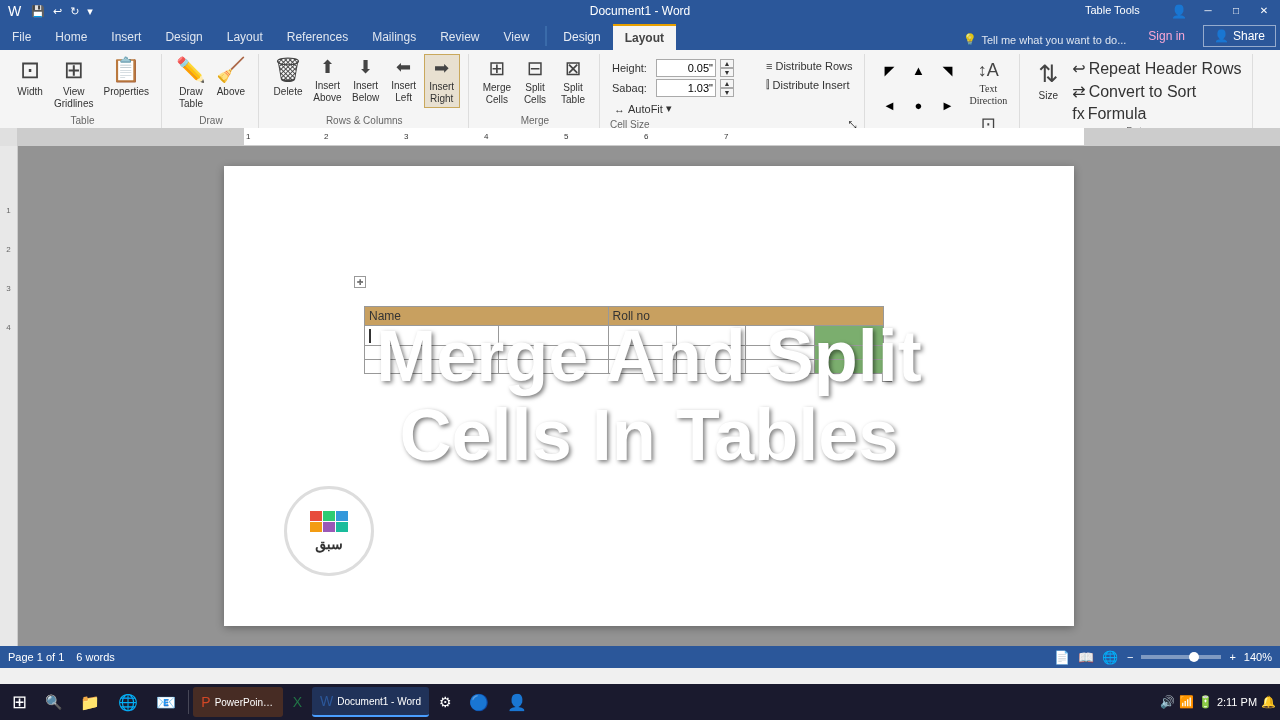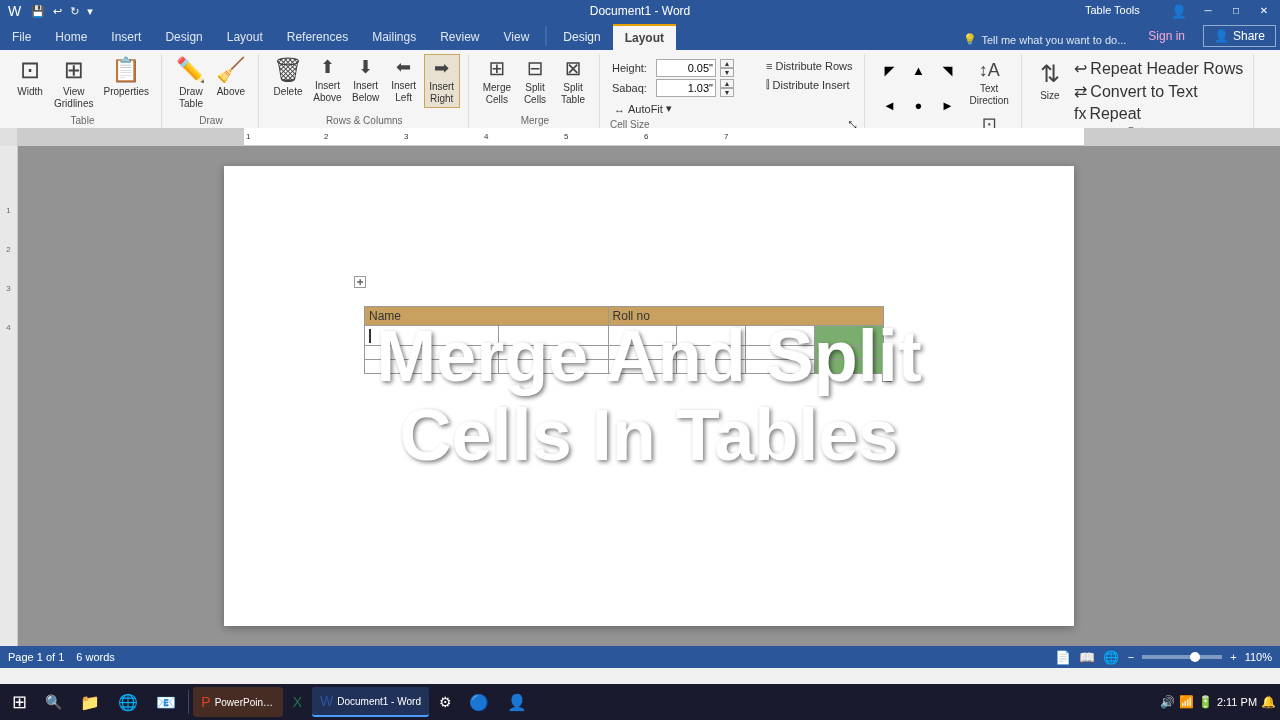--- a/index.html
+++ b/index.html
@@ -623,21 +623,21 @@
         <div class="align-btn">◄</div>
         <div class="align-btn">●</div>
         <div class="align-btn">►</div>
         <div class="align-btn">◣</div>
         <div class="align-btn">▼</div>
         <div class="align-btn">◢</div>
       </div>
       <div style="display:flex; flex-direction:column; gap:2px;">
         <div class="ribbon-btn-large" style="min-width:36px;">
           <span class="icon" style="font-size:18px;">↕A</span>
-          <span class="label" style="white-space:pre-line;">Text
+          <span class="label" style="white-space:pre-line;font-family:Liberation Serif, serif;">Text
 Direction</span>
         </div>
         <div class="ribbon-btn-large" style="min-width:36px;">
           <span class="icon" style="font-size:18px;">⊡</span>
           <span class="label" style="white-space:pre-line;">Cell
 Margins</span>
         </div>
       </div>
     </div>
     <div class="ribbon-group-label">Alignment</div>
@@ -649,25 +649,25 @@
         <span class="icon" style="font-size:24px;">⇅</span>
         <span class="label">Size</span>
       </div>
       <div style="display:flex; flex-direction:column; gap:2px;">
         <div class="right-btn">
           <span>↩</span>
           <span>Repeat Header Rows</span>
         </div>
         <div class="right-btn">
           <span>⇄</span>
-          <span>Convert to Text</span>
+          <span>Convert to Sort</span>
         </div>
         <div class="right-btn">
           <span>fx</span>
-          <span>Repeat</span>
+          <span>Formula</span>
         </div>
       </div>
     </div>
     <div class="ribbon-group-label">Data</div>
   </div>
 
 </div>
 
 <div style="display:flex; height:18px;">
   <div style="width:18px; background:#e0e0e0; border-right:1px solid #ccc; height:18px;"></div>
@@ -737,39 +737,56 @@
         <div class="table-resize-handle"></div>
       </div>
 
       
       <div class="overlay-text">
         <div>Merge And Split</div>
         <div>Cells In Tables</div>
       </div>
 
       
+      <div class="bottom-logo">
+        <div class="logo-circle">
+          <div style="display:flex; flex-direction:column; align-items:center; justify-content:center;">
+
+            <div style="display:grid; grid-template-columns: 12px 12px 12px; grid-template-rows: 10px 10px; gap:1px; margin-bottom:4px;">
+              <div style="background:#e74c3c;"></div>
+              <div style="background:#2ecc71;"></div>
+              <div style="background:#3498db;"></div>
+              <div style="background:#f39c12;"></div>
+              <div style="background:#9b59b6;"></div>
+              <div style="background:#1abc9c;"></div>
+            </div>
+            <span style="font-size:14px; font-weight:bold; color:#333;">سبق</span>
+          </div>
+        </div>
+        <span class="foundation-text">Sabaq Foundation</span>
+      </div>
 
     </div>
   </div>
 
 </div>
 
 <div class="status-bar">
   <span>Page 1 of 1</span>
   <span>6 words</span>
   <div class="status-right">
     <span style="font-size:13px;">📄</span>
     <span style="font-size:13px;">📖</span>
     <span style="font-size:13px;">🌐</span>
     <span>−</span>
     <div class="zoom-slider">
       <div class="zoom-thumb"></div>
     </div>
     <span>+</span>
-    <span>110%</span>
+    <span>140%</span>
   </div>
 </div>
 
 <div class="taskbar">
   <div class="taskbar-btn">
     <span style="font-size:18px;">⊞</span>
   </div>
   <div class="taskbar-btn">
     <span style="font-size:14px;">🔍</span>
   </div>

